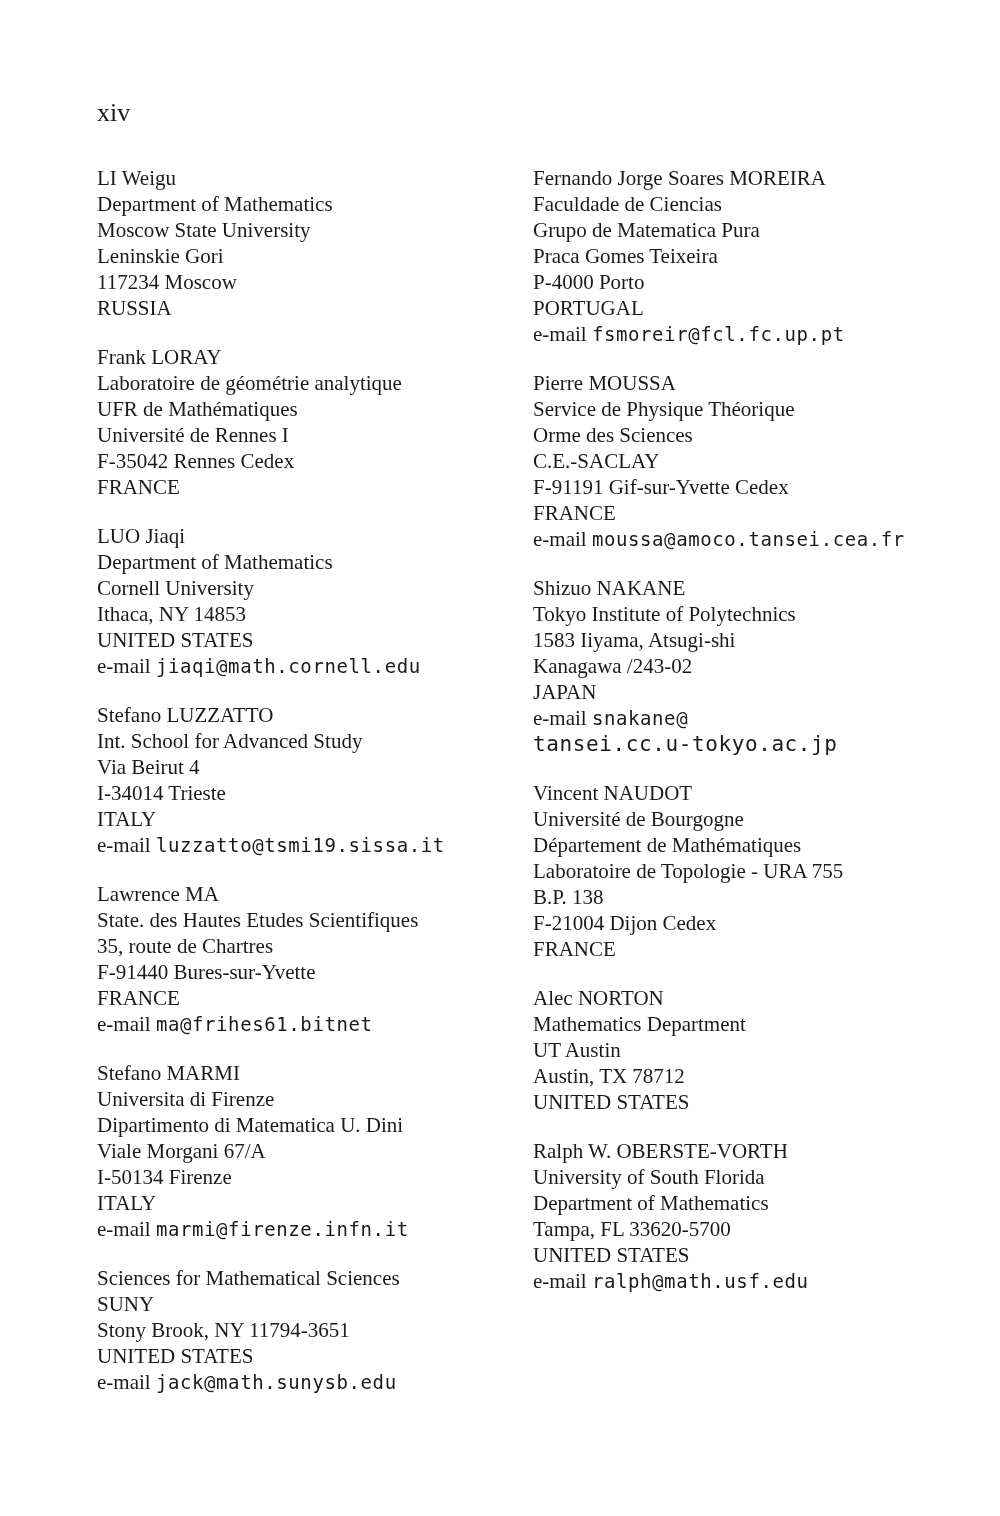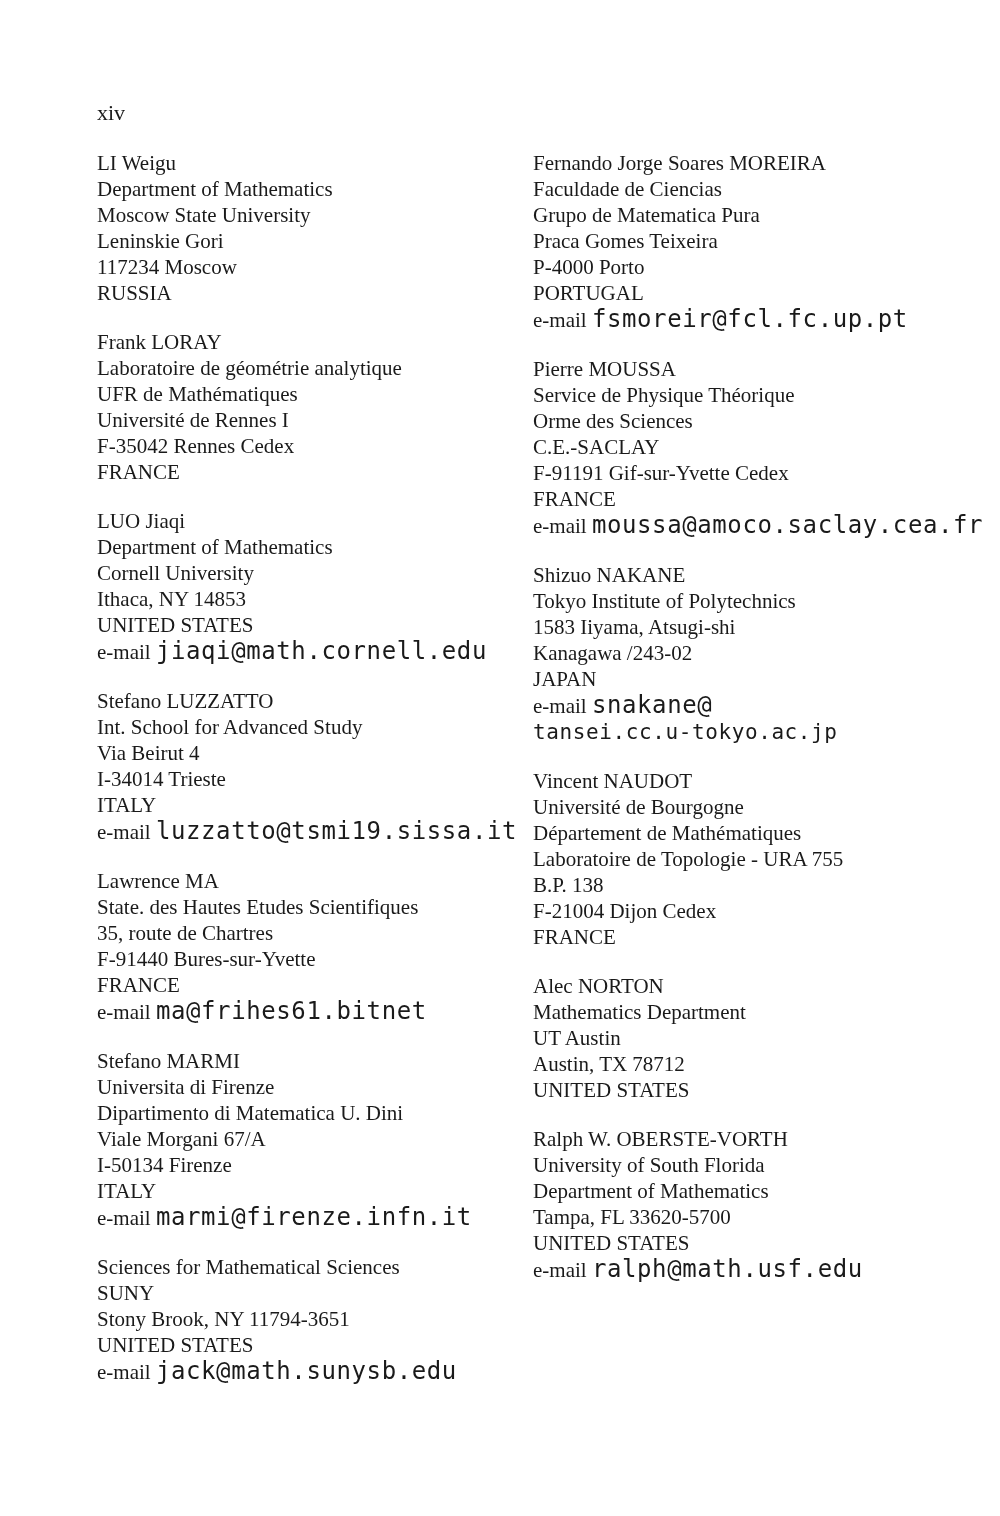--- a/index.html
+++ b/index.html
@@ -16,44 +16,44 @@
     -webkit-font-smoothing: antialiased;
   }
   .page {
     box-sizing: border-box;
     width: 1000px;
     height: 1516px;
     padding: 100px 40px 0 97px;
     background: #ffffff;
   }
   .page-number {
-    font-size: 22px;
+    font-size: 26px;
     line-height: 26px;
-    margin-bottom: 24px;
+    margin-bottom: 39px;
   }
   .columns {
     display: flex;
     flex-direction: row;
   }
   .column {
     flex: 0 0 auto;
   }
   .column.left  { width: 436px; }
   .column.right { width: 420px; }
   .entry {
     margin-bottom: 23px;
   }
   .entry > div {
     font-size: 21px;
     line-height: 26px;
     white-space: nowrap;
   }
   .email-value, .email-wrap {
     font-family: "DejaVu Sans Mono", monospace;
-    font-size: 24px;
+    font-size: 19px;
     letter-spacing: 0.6px;
   }
   .email-wrap {
     line-height: 26px;
   }
 </style>
 </head>
 <body>
 
 <div class="page">
@@ -127,21 +127,21 @@
           <div class="addr-line">PORTUGAL</div>
           <div class="email-line"><span class="email-label">e-mail</span> <span class="email-value">fsmoreir@fcl.fc.up.pt</span></div>
         </div>
         <div class="entry">
           <div class="name">Pierre MOUSSA</div>
           <div class="addr-line">Service de Physique Théorique</div>
           <div class="addr-line">Orme des Sciences</div>
           <div class="addr-line">C.E.-SACLAY</div>
           <div class="addr-line">F-91191 Gif-sur-Yvette Cedex</div>
           <div class="addr-line">FRANCE</div>
-          <div class="email-line"><span class="email-label">e-mail</span> <span class="email-value">moussa@amoco.saclay.cea.fr</span></div>
+          <div class="email-line"><span class="email-label">e-mail</span> <span class="email-value">moussa@amoco.tansei.cea.fr</span></div>
         </div>
         <div class="entry">
           <div class="name">Shizuo NAKANE</div>
           <div class="addr-line">Tokyo Institute of Polytechnics</div>
           <div class="addr-line">1583 Iiyama, Atsugi-shi</div>
           <div class="addr-line">Kanagawa /243-02</div>
           <div class="addr-line">JAPAN</div>
           <div class="email-line"><span class="email-label">e-mail</span> <span class="email-value">snakane@</span></div>
           <div class="email-wrap">tansei.cc.u-tokyo.ac.jp</div>
         </div>

